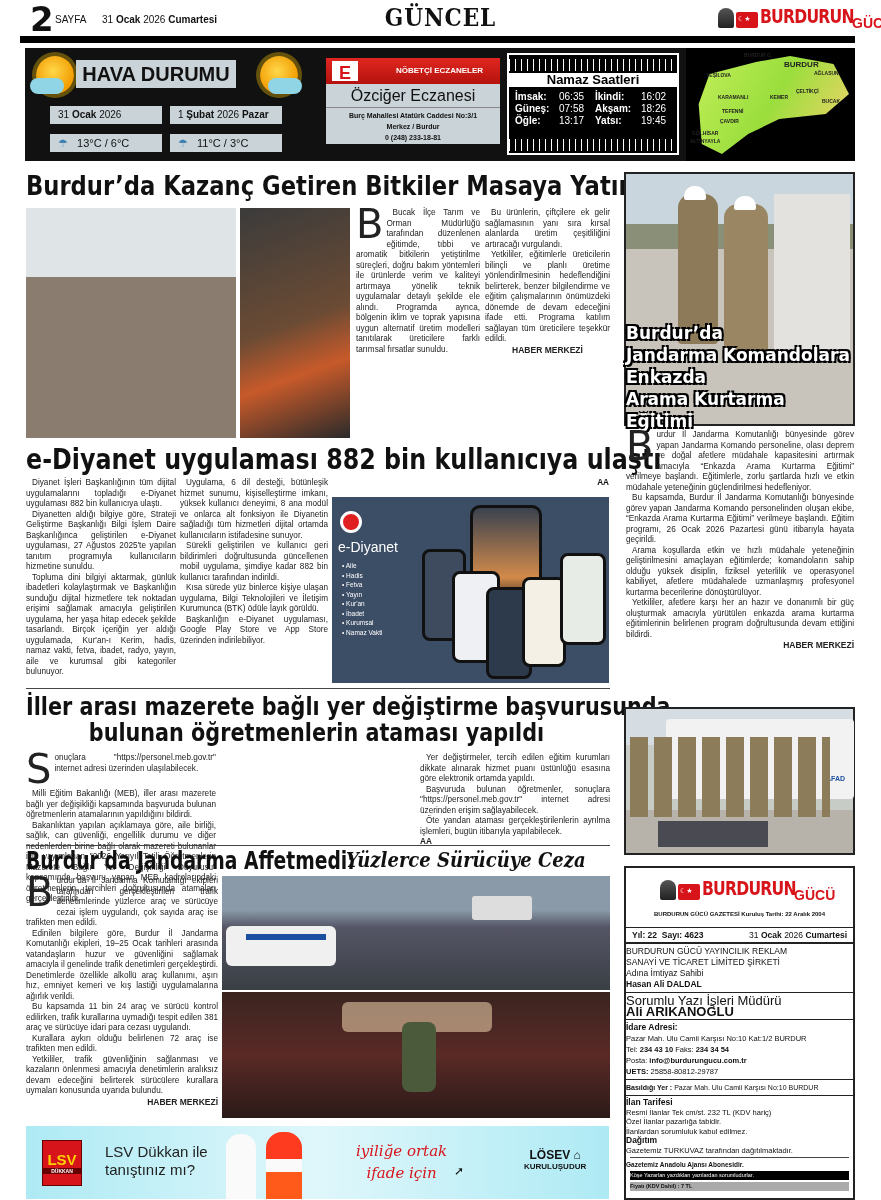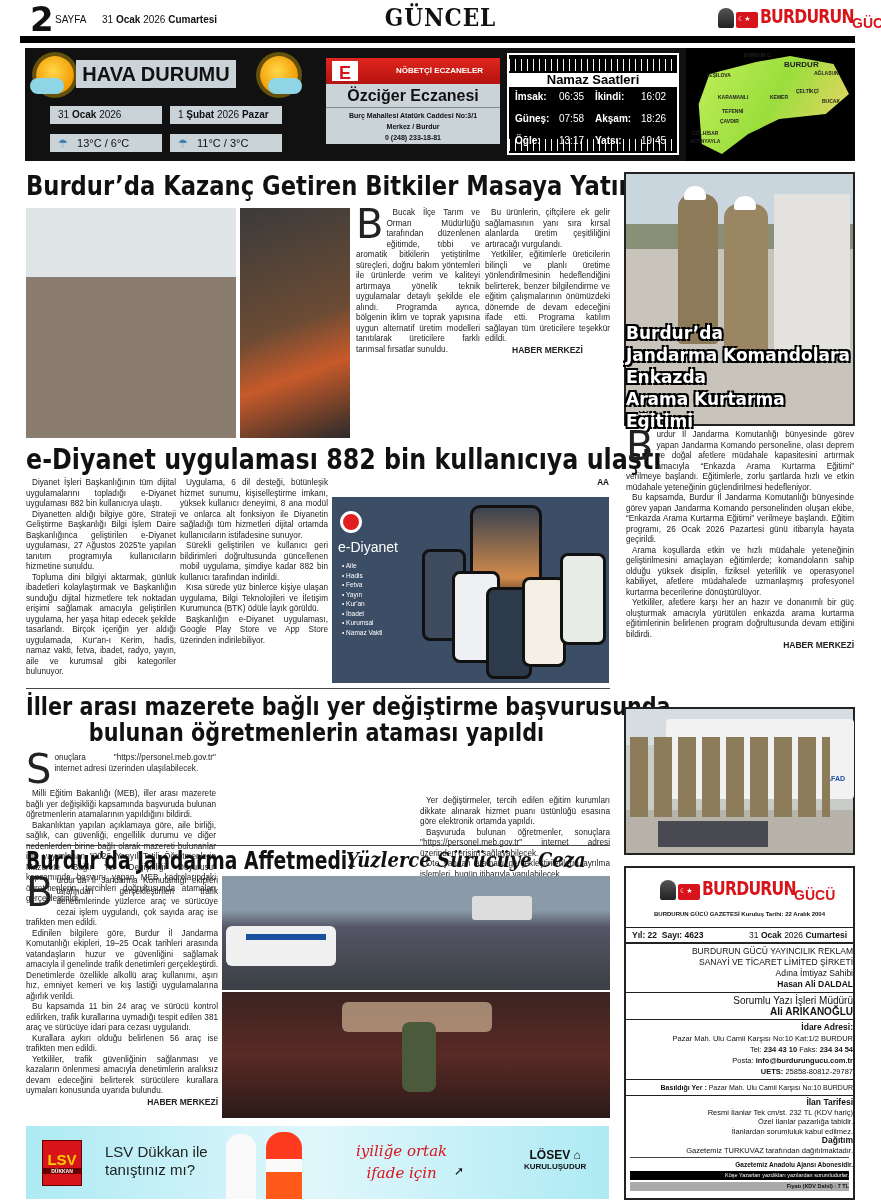--- a/index.html
+++ b/index.html
@@ -20,39 +20,39 @@
 .strip{left:25px;top:48px;width:830px;height:113px;background:#111}
 .weather{left:28px;top:50px;width:290px;height:108px}
 .w-title{left:48px;top:10px;width:160px;height:28px;background:#c9d3d8;font-size:20px;font-weight:bold;text-align:center;line-height:28px}
 .sun{width:38px;height:38px;border-radius:50%;background:radial-gradient(circle at 45% 40%,#ffd84a,#f29b00 70%);box-shadow:0 0 0 4px rgba(255,200,0,.35)}
 .cloud{width:34px;height:16px;background:#8fd5e6;border-radius:10px}
 .w-date{height:18px;background:#c9d3d8;font-size:10px;line-height:18px;padding-left:8px}
 .w-temp{height:18px;background:#c9d3d8;font-size:11px;line-height:18px;padding-left:8px}
 .pharm{left:326px;top:58px;width:174px;height:96px}
 .ph-head{width:174px;height:26px;background:linear-gradient(#e0261f,#b5120e);color:#fff;font-size:8px;font-weight:bold;line-height:26px;padding-left:70px}
 .ph-e{left:6px;top:3px;width:26px;height:20px;background:#fff;color:#d8141b;font-weight:900;font-size:18px;text-align:center;line-height:20px;border:2px solid #fff}
-.ph-name{width:174px;height:24px;background:#c9d3d8;font-size:16px;font-weight:bold;text-align:center;line-height:24px;border-bottom:1px solid #888}
+.ph-name{width:174px;height:24px;background:#c9d3d8;font-size:16px;font-weight:normal;text-align:center;line-height:24px;border-bottom:1px solid #888}
 .ph-addr{width:174px;height:36px;background:#c9d3d8;font-size:7px;font-weight:bold;text-align:center;line-height:11px;padding-top:2px}
 .namaz{left:507px;top:53px;width:172px;height:102px;border:2px solid #fff;background:#000;color:#fff}
 .nz-title{top:18px;left:0;width:168px;text-align:center;background:#fff;color:#000;font-weight:bold;font-size:13px;line-height:14px}
-.nz-grid{top:36px;left:6px;width:160px;display:grid;grid-template-columns:44px 36px 46px 34px;row-gap:11px;font-size:10px;font-weight:bold}
+.nz-grid{top:36px;left:6px;width:160px;display:grid;grid-template-columns:44px 36px 46px 34px;row-gap:1px;font-size:10px;font-weight:bold}
 .nz-grid .v{font-weight:normal}
 .skyline{left:0;height:12px;width:168px;background:repeating-linear-gradient(90deg,#fff 0 1px,transparent 1px 6px)}
 .map{left:686px;top:48px;width:169px;height:113px;background:#000}
 .map-shape{left:8px;top:6px;width:155px;height:100px;background:linear-gradient(120deg,#c4f05a,#9ade3c 50%,#f7d26e);clip-path:polygon(10% 20%,40% 8%,62% 2%,90% 10%,100% 40%,85% 60%,55% 65%,35% 80%,18% 100%,5% 90%,3% 50%);}
 .map-lbl{font-size:5px;font-weight:bold;color:#222}
 .h1{font-family:"DejaVu Sans",sans-serif;font-weight:900;color:#111;transform-origin:left top;white-space:nowrap}
 .body{font-size:8.2px;line-height:10.5px;text-align:justify;color:#222}
 .body p{text-indent:6px}
 .drop{float:left;font-size:40px;line-height:32px;font-weight:normal;margin-right:3px;font-family:"DejaVu Sans",sans-serif}
 .sig{font-weight:bold;text-align:right;font-size:8.5px}
 .photo{background:#777;overflow:hidden}
 .rule{height:1px;background:#444}
 .box{border:2px solid #222}
-.imp{font-size:8.5px;text-align:right;line-height:11px}
+.imp{font-size:8.5px;text-align:left;line-height:11px}
 .imp-sec{border-bottom:1px solid #222;padding:2px 0}
 .ad{left:26px;top:1126px;width:583px;height:73px;background:linear-gradient(90deg,#aeeaf4,#dff7fb 50%,#aeeaf4)}
 </style>
 </head>
 <body>
 
 <div class="abs hdr-num">2</div>
 <div class="abs hdr-sayfa">SAYFA</div>
 <div class="abs hdr-date">
   <span>31</span>
@@ -191,38 +191,38 @@
 
 <div class="abs h1" style="left:26px;top:692px;width:700px;font-size:25px;text-align:center;transform:scaleX(0.83)">İller arası mazerete bağlı yer değiştirme başvurusunda</div>
 <div class="abs h1" style="left:26px;top:718px;width:700px;font-size:25px;text-align:center;transform:scaleX(0.83)">bulunan öğretmenlerin ataması yapıldı</div>
 <div class="abs body" style="left:26px;top:753px;width:190px">
   <span class="drop" style="font-size:40px">S</span>
   <p style="text-indent:0">onuçlara "https://personel.meb.gov.tr" internet adresi üzerinden ulaşılabilecek.</p>
   <div style="clear:both;height:4px"></div>
   <p>Milli Eğitim Bakanlığı (MEB), iller arası mazerete bağlı yer değişikliği kapsamında başvuruda bulunan öğretmenlerin atamalarının yapıldığını bildirdi.</p>
   <p>Bakanlıktan yapılan açıklamaya göre, aile birliği, sağlık, can güvenliği, engellilik durumu ve diğer nedenlerden birine bağlı olarak mazereti bulunanlar için yayımlanan "2026 Yarıyıl Tatili Öğretmenlerin Mazerete Bağlı Yer Değişikliği Duyurusu" kapsamında başvuru yapan MEB kadrolarındaki öğretmenlerin, tercihleri doğrultusunda atamaları gerçekleştirildi.</p>
 </div>
-<div class="abs body" style="left:420px;top:796px;width:190px">
+<div class="abs body" style="left:420px;top:753px;width:190px">
   <p>Yer değiştirmeler, tercih edilen eğitim kurumları dikkate alınarak hizmet puanı üstünlüğü esasına göre elektronik ortamda yapıldı.</p>
   <p>Başvuruda bulunan öğretmenler, sonuçlara "https://personel.meb.gov.tr" internet adresi üzerinden erişim sağlayabilecek.</p>
   <p>Öte yandan ataması gerçekleştirilenlerin ayrılma işlemleri, bugün itibarıyla yapılabilecek.</p>
   <b>AA</b>
 </div>
 <div class="abs rule" style="left:26px;top:845px;width:584px"></div>
 
 <div class="abs" style="left:26px;top:847px;white-space:nowrap">
   <span class="h1" style="display:inline-block;font-size:24px;transform:scaleX(0.78)">Burdur'da Jandarma Affetmedi:</span>
 </div>
 <div class="abs" style="left:346px;top:848px;font-family:'DejaVu Serif',serif;font-style:italic;font-weight:bold;font-size:20px;white-space:nowrap;transform:scaleX(0.9);transform-origin:left">Yüzlerce Sürücüye Ceza</div>
 <div class="abs body" style="left:26px;top:876px;width:192px">
   <span class="drop">B</span>
   <p style="text-indent:0">urdur'da İl Jandarma Komutanlığı ekipleri tarafından gerçekleştirilen trafik denetimlerinde yüzlerce araç ve sürücüye cezai işlem uygulandı, çok sayıda araç ise trafikten men edildi.</p>
   <p>Edinilen bilgilere göre, Burdur İl Jandarma Komutanlığı ekipleri, 19–25 Ocak tarihleri arasında vatandaşların huzur ve güvenliğini sağlamak amacıyla il genelinde trafik denetimleri gerçekleştirdi. Denetimlerde özellikle alkollü araç kullanımı, aşırı hız, emniyet kemeri ve kış lastiği uygulamalarına ağırlık verildi.</p>
   <p>Bu kapsamda 11 bin 24 araç ve sürücü kontrol edilirken, trafik kurallarına uymadığı tespit edilen 381 araç ve sürücüye idari para cezası uygulandı.</p>
-  <p>Kurallara aykırı olduğu belirlenen 56 araç ise trafikten men edildi.</p>
+  <p>Kurallara aykırı olduğu belirlenen 72 araç ise trafikten men edildi.</p>
   <p>Yetkililer, trafik güvenliğinin sağlanması ve kazaların önlenmesi amacıyla denetimlerin aralıksız devam edeceğini belirterek sürücülere kurallara uymaları konusunda uyarıda bulundu.</p>
   <div class="sig">HABER MERKEZİ</div>
 </div>
 <div class="abs photo" style="left:222px;top:876px;width:388px;height:114px;background:linear-gradient(180deg,#8a9aa8 0 30%,#556 45%,#3a3f44 100%)">
   <div class="abs" style="left:4px;top:50px;width:110px;height:40px;background:#f0f0f0;border-radius:6px"></div>
   <div class="abs" style="left:24px;top:58px;width:80px;height:6px;background:#1b4fa0"></div>
   <div class="abs" style="left:250px;top:20px;width:60px;height:24px;background:#ddd;border-radius:3px"></div>
 </div>
 <div class="abs photo" style="left:222px;top:992px;width:388px;height:126px;background:linear-gradient(180deg,#3a2420,#5a2a26 50%,#2a1a18)">
   <div class="abs" style="left:120px;top:10px;width:150px;height:30px;background:#f4d7b0;opacity:.55;border-radius:6px"></div>
@@ -270,21 +270,21 @@
   <div class="imp-sec" style="display:flex;justify-content:space-between;padding:2px 6px;font-size:8.5px;border-bottom:2px solid #222">
     <span><b>Yıl: 22</b>&nbsp; <b>Sayı: 4623</b></span>
     <span><span>31</span> <b>Ocak</b> <span>2026</span> <b>Cumartesi</b></span>
   </div>
   <div class="imp imp-sec">
     <div>BURDURUN GÜCÜ YAYINCILIK REKLAM</div>
     <div>SANAYİ VE TİCARET LİMİTED ŞİRKETİ</div>
     <div>Adına İmtiyaz Sahibi</div>
     <div style="font-weight:bold">Hasan Ali DALDAL</div>
   </div>
-  <div class="imp imp-sec" style="font-size:10px">
+  <div class="imp imp-sec" style="font-size:13px">
     <div>Sorumlu Yazı İşleri Müdürü</div>
     <div style="font-weight:bold">Ali ARIKANOĞLU</div>
   </div>
   <div class="imp imp-sec" style="font-size:7.5px">
     <div style="font-weight:bold;font-size:8.5px">İdare Adresi:</div>
     <div>Pazar Mah. Ulu Camii Karşısı No:10 Kat:1/2 BURDUR</div>
     <div><span>Tel:</span> <b>234 43 10</b> <span>Faks:</span> <b>234 34 54</b></div>
     <div><span>Posta:</span> <b>info@burdurungucu.com.tr</b></div>
     <div><b>UETS:</b> <span>25858-80812-29787</span></div>
   </div>

